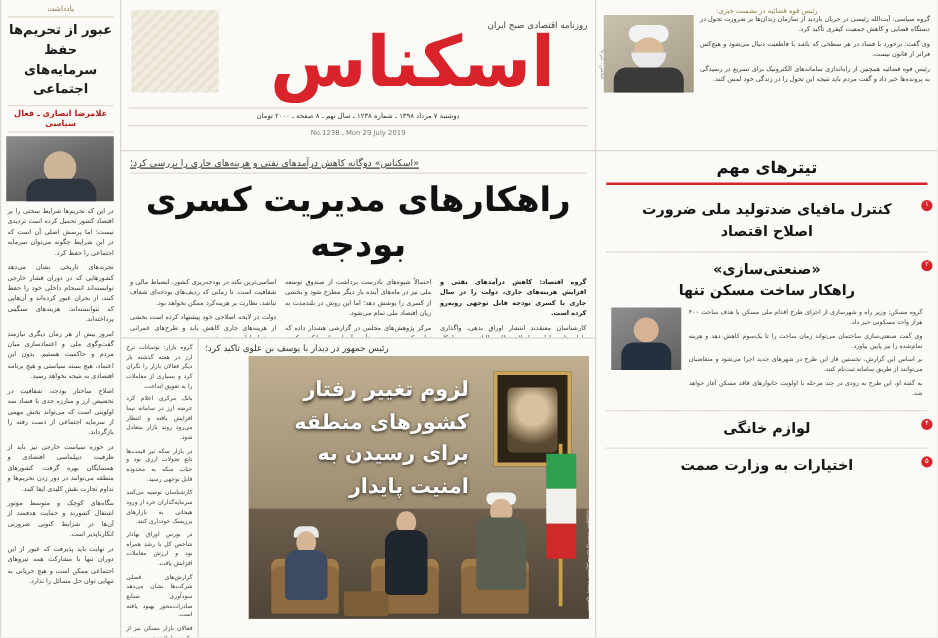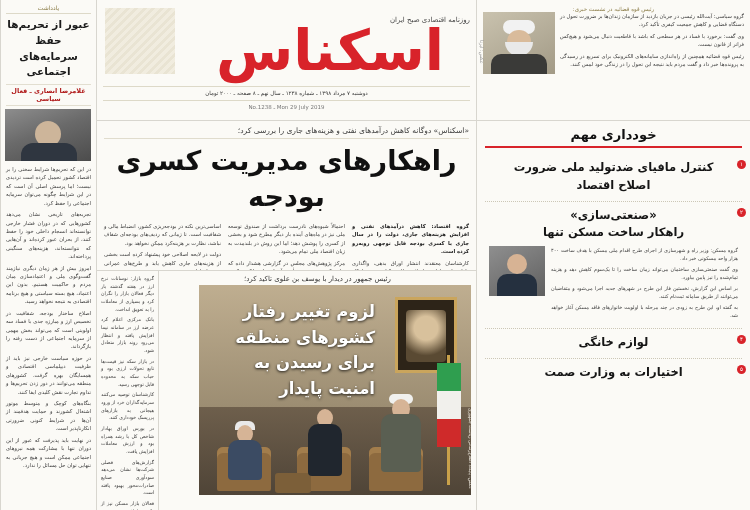--- a/index.html
+++ b/index.html
@@ -174,22 +174,22 @@
   .main-head {
     position: absolute;
     left: 96px; top: 120px;
     width: 380px; height: 150px;
     background: #fbfaf6;
     border-left: 1px solid #d8d6cf;
     border-top: 1px solid #d8d6cf;
     padding: 5px 7px;
   }
   .mh-kicker {
-    font-size: 7.5px; color: #3c3c3c; text-align: right;
-    border-bottom: 1px solid #e0dccd; padding-bottom: 3px; margin-bottom: 4px;
+    font-size: 7.5px; color: #3c3c3c; text-align: left;
+    border-bottom: 1px solid #e0dccd; padding-bottom: 3px; margin-bottom: 4px; text-decoration: underline;
   }
   .mh-title {
     font-size: 27px; font-weight: bold; color: #111;
     text-align: center; line-height: 1.35; margin-bottom: 6px;
     letter-spacing: -0.5px;
   }
   .mh-cols {
     display: flex; gap: 7px;
     font-size: 5.2px; line-height: 1.62; color: #3a3a3a; text-align: justify;
   }
@@ -217,21 +217,21 @@
   
   .photo-story {
     position: absolute;
     left: 158px; top: 270px;
     width: 318px; height: 240px;
     background: #fbfaf6;
     border-left: 1px solid #d8d6cf;
     border-top: 1px solid #d8d6cf;
     padding: 4px 5px;
   }
-  .ps-kicker { font-size: 7px; color: #333; text-align: center; margin-bottom: 2px; }
+  .ps-kicker { font-size: 7px; color: #333; text-align: left; margin-bottom: 2px; }
   .ps-photo {
     position: relative;
     width: 272px; height: 210px;
     background: linear-gradient(180deg,#9e8f77 0%,#6f6352 60%,#55493c 100%);
     overflow: hidden;
   }
   
   .ps-wall {
     position: absolute; left: 0; top: 0; width: 100%; height: 58%;
     background: linear-gradient(180deg,#b9a98c 0%,#a3毛 1%,#9c8d72 100%);
@@ -478,21 +478,21 @@
         <div class="turban"></div>
         <div class="head"></div>
         <div class="torso"></div>
       </div>
       <div class="ps-overlay-title">لزوم تغییر رفتار کشورهای منطقه برای رسیدن به امنیت پایدار</div>
       <div class="ps-credit">عکس: پایگاه اطلاع‌رسانی ریاست جمهوری</div>
     </div>
   </div>
 
   <div class="sidebar rtl">
-    <div class="sb-header">خودداری مهم</div>
+    <div class="sb-header">تیترهای مهم</div>
 
     <div class="sb-item">
       <div class="sb-num">۱</div>
       <div class="sb-title">کنترل مافیای ضدتولید ملی ضرورت</div>
       <div class="sb-title">اصلاح اقتصاد</div>
     </div>
 
     <div class="sb-item">
       <div class="sb-num">۲</div>
       <div class="sb-title red">«صنعتی‌سازی»</div>

